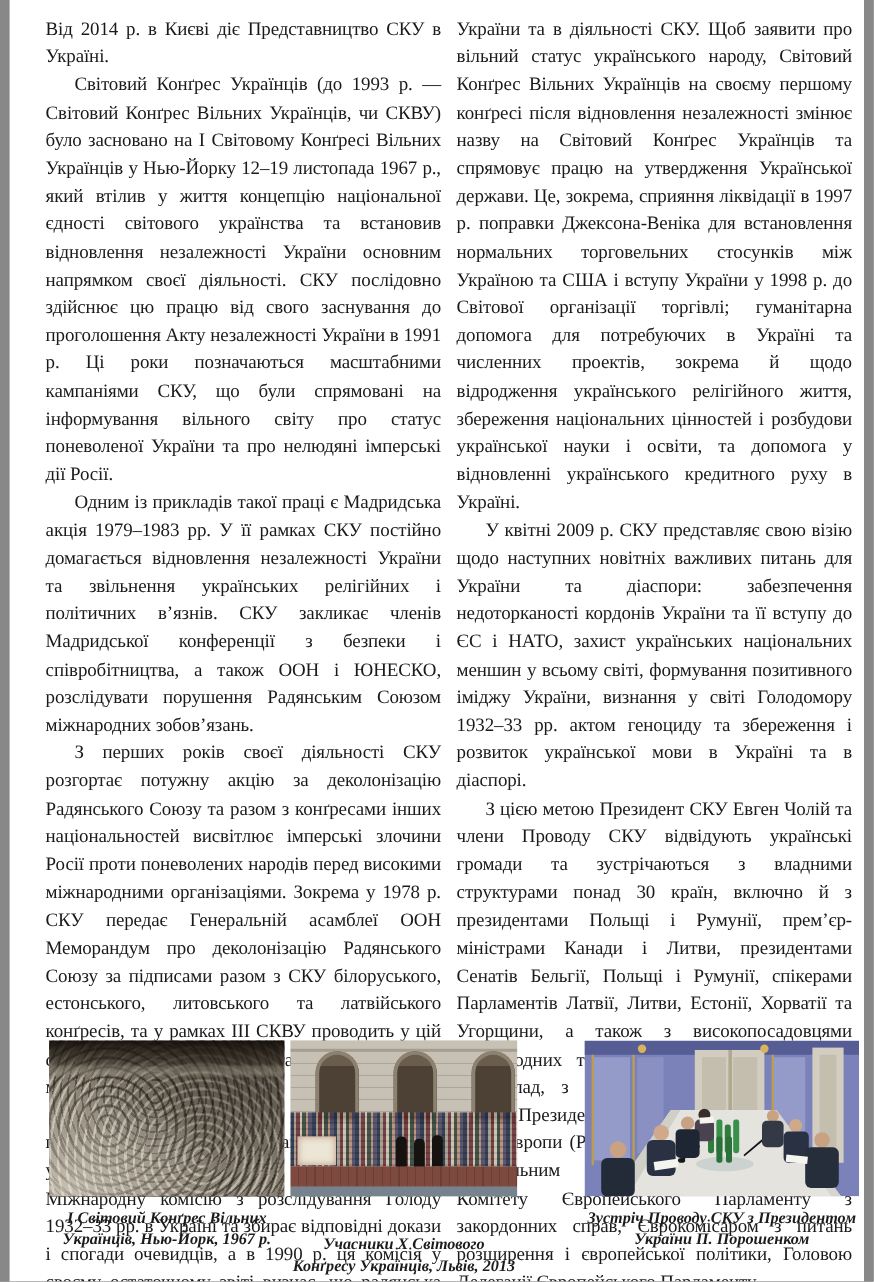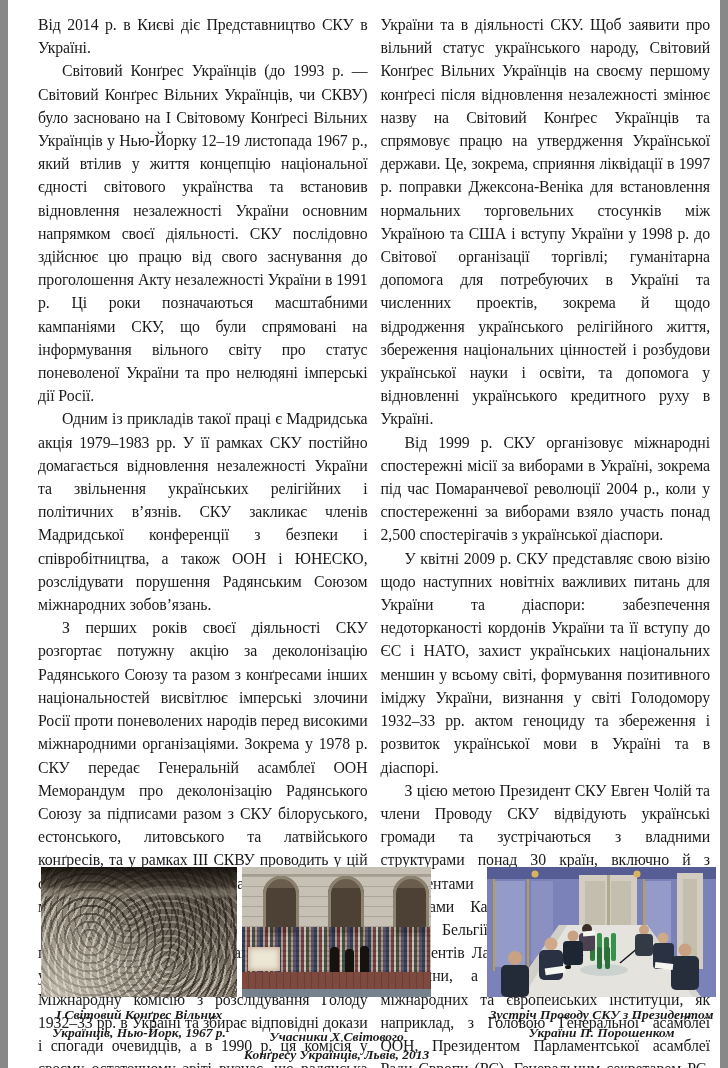--- a/index.html
+++ b/index.html
@@ -82,21 +82,20 @@
     <div class="col">
       <p class="cont">Від 2014 р. в Києві діє Представництво СКУ в Україні.</p>
       <p>Світовий Конґрес Українців (до 1993 р. — Світовий Конґрес Вільних Українців, чи СКВУ) було засновано на І Світовому Конґресі Вільних Українців у Нью-Йорку 12–19 листопада 1967 р., який втілив у життя концепцію національної єдності світового українства та встановив відновлення незалежності України основним напрямком своєї діяльності. СКУ послідовно здійснює цю працю від свого заснування до проголошення Акту незалежності України в 1991 р. Ці роки позначаються масштабними кампаніями СКУ, що були спрямовані на інформування вільного світу про статус поневоленої України та про нелюдяні імперські дії Росії.</p>
       <p>Одним із прикладів такої праці є Мадридська акція 1979–1983 рр. У її рамках СКУ постійно домагається відновлення незалежності України та звільнення українських релігійних і політичних в’язнів. СКУ закликає членів Мадридської конференції з безпеки і співробітництва, а також ООН і ЮНЕСКО, розслідувати порушення Радянським Союзом міжнародних зобов’язань.</p>
       <p>З перших років своєї діяльності СКУ розгортає потужну акцію за деколонізацію Радянського Союзу та разом з конґресами інших національностей висвітлює імперські злочини Росії проти поневолених народів перед високими міжнародними організаціями. Зокрема у 1978 р. СКУ передає Генеральній асамблеї ООН Меморандум про деколонізацію Радянського Союзу за підписами разом з СКУ білоруського, естонського, литовського та латвійського конґресів, та у рамках ІІІ СКВУ проводить у цій справі в Нью-Йорку масштабну п’ятитисячну маніфестацію.</p>
       <p>Багато праці СКУ також докладає представленню світу правдивих сторінок української історії. У 1984 р. СКУ створює Міжнародну комісію з розслідування Голоду 1932–33 рр. в Україні та збирає відповідні докази і спогади очевидців, а в 1990 р. ця комісія у своєму остаточному звіті визнає, що радянська влада мусить бути сильно засуджена за свою політику проти українського народу, яка, ігноруючи елементарні принципи моралі, призвела до Голоду 1932–33 рр.</p>
 
     </div>
     <div class="col">
       <p class="cont">України та в діяльності СКУ. Щоб заявити про вільний статус українського народу, Світовий Конґрес Вільних Українців на своєму першому конґресі після відновлення незалежності змінює назву на Світовий Конґрес Українців та спрямовує працю на утвердження Української держави. Це, зокрема, сприяння ліквідації в 1997 р. поправки Джексона-Веніка для встановлення нормальних торговельних стосунків між Україною та США і вступу України у 1998 р. до Світової організації торгівлі; гуманітарна допомога для потребуючих в Україні та численних проектів, зокрема й щодо відродження українського релігійного життя, збереження національних цінностей і розбудови української науки і освіти, та допомога у відновленні українського кредитного руху в Україні.</p>
-      <p>Від 1999 р. СКУ організовує міжнародні спостережні місії за виборами в Україні, зокрема під час Помаранчевої революції 2004 р., коли у спостереженні за виборами взяло участь понад 2,500 спостерігачів з української діаспори.</p>
       <p>У квітні 2009 р. СКУ представляє свою візію щодо наступних новітніх важливих питань для України та діаспори: забезпечення недоторканості кордонів України та її вступу до ЄС і НАТО, захист українських національних меншин у всьому світі, формування позитивного іміджу України, визнання у світі Голодомору 1932–33 рр. актом геноциду та збереження і розвиток української мови в Україні та в діаспорі.</p>
       <p>З цією метою Президент СКУ Евген Чолій та члени Проводу СКУ відвідують українські громади та зустрічаються з владними структурами понад 30 країн, включно й з президентами Польщі і Румунії, прем’єр-міністрами Канади і Литви, президентами Сенатів Бельгії, Польщі і Румунії, спікерами Парламентів Латвії, Литви, Естонії, Хорватії та Угорщини, а також з високопосадовцями міжнародних та європейських інституцій, як наприклад, з Головою Генеральної асамблеї ООН, Президентом Парламентської асамблеї Ради Європи (РЄ), Генеральним секретарем РЄ, Генеральним секретарем ОБСЄ, Головою Комітету Європейського Парламенту з закордонних справ, Єврокомісаром з питань розширення і європейської політики, Головою Делегації Європейського Парламенту</p>
     </div>
   </div>
 
   <div class="figures">
 
     <div class="figure f1">
       <div class="photo photo1"></div>
       <div class="caption">І Світовий Конґрес Вільних Українців, Нью-Йорк, 1967 р.</div>

